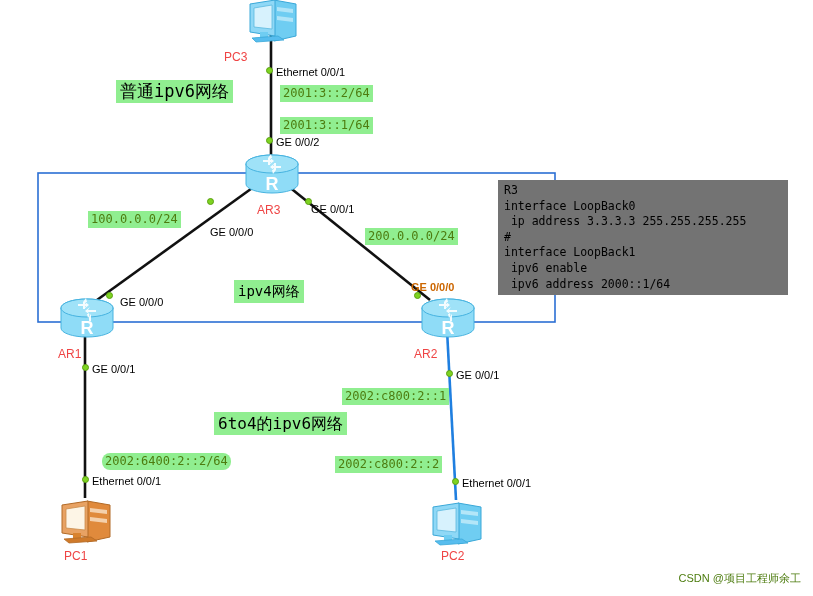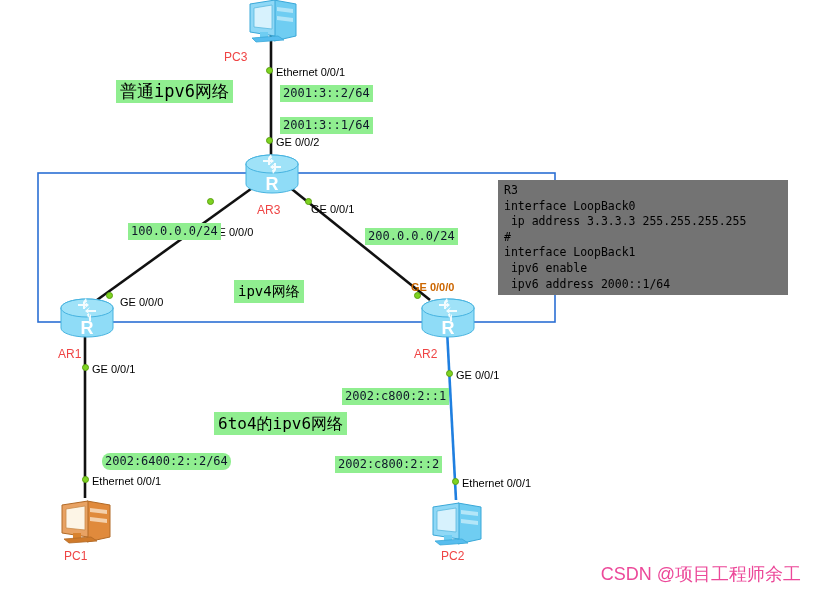--- a/index.html
+++ b/index.html
@@ -1,40 +1,40 @@
 <!DOCTYPE html>
 <html><head>
 <meta charset="utf-8">
 <style>
   html,body{margin:0;padding:0;background:#ffffff;}
   body{width:813px;height:596px;position:relative;overflow:hidden;
        font-family:"Liberation Sans","DejaVu Sans",sans-serif;}
   #stage{position:absolute;left:0;top:0;width:813px;height:596px;}
   svg#wires{position:absolute;left:0;top:0;width:813px;height:596px;}
-  .hl{position:absolute;white-space:nowrap;background:#90ee90;color:#0f172a;
+  .hl{position:absolute;white-space:nowrap;background:#90ee90;color:#4d7c0f;
       font-family:"DejaVu Sans Mono","Liberation Mono",monospace;
       font-size:12px;line-height:15px;padding:1px 3px;}
   .zone{position:absolute;white-space:nowrap;background:#90ee90;color:#000;
         font-family:"DejaVu Sans Mono","Liberation Mono",monospace;
         font-size:17px;line-height:21px;padding:1px 4px;}
   .iflbl{position:absolute;white-space:nowrap;font-size:11px;color:#000;
          font-family:"Liberation Sans",sans-serif;line-height:12px;}
   .iflbl.orange{color:#cc6600;font-weight:bold;}
   .nodename{position:absolute;white-space:nowrap;font-size:12px;color:#ef4444;
             font-family:"Liberation Sans",sans-serif;}
 
   .cfgbox{position:absolute;background:#737373;color:#000;
           font-family:"DejaVu Sans Mono","Liberation Mono",monospace;
           font-size:11.5px;line-height:15.6px;padding:3px 6px;white-space:pre;}
 
   .dot{position:absolute;width:7px;height:7px;border-radius:50%;
        background:#7ed321;border:1px solid #5aa011;box-sizing:border-box;}
 
   .device{position:absolute;}
-  .watermark{position:absolute;right:12px;bottom:10px;color:#ec4899;font-size:18px;
+  .watermark{position:absolute;right:12px;bottom:10px;color:#4d7c0f;font-size:11px;
              font-family:"Liberation Sans",sans-serif;white-space:nowrap;}
 </style>
 </head>
 <body>
 
 <div id="stage">
 
   <svg id="wires" viewBox="0 0 813 596">
 
     <rect x="38" y="173" width="517" height="149" fill="none" stroke="#2b6fd4" stroke-width="1.6"></rect>
@@ -168,21 +168,21 @@
   <div class="iflbl" style="left:311px;top:203px;">GE 0/0/1</div>
   <div class="iflbl" style="left:120px;top:296px;">GE 0/0/0</div>
   <div class="iflbl" style="left:92px;top:363px;">GE 0/0/1</div>
   <div class="iflbl orange" style="left:411px;top:281px;">GE 0/0/0</div>
   <div class="iflbl" style="left:456px;top:369px;">GE 0/0/1</div>
   <div class="iflbl" style="left:92px;top:475px;">Ethernet 0/0/1</div>
   <div class="iflbl" style="left:462px;top:477px;">Ethernet 0/0/1</div>
 
   <div class="hl" style="left:280px;top:85px;">2001:3::2/64</div>
   <div class="hl" style="left:280px;top:117px;">2001:3::1/64</div>
-  <div class="hl" style="left:88px;top:223px;margin-left:40px;">100.0.0.0/24</div>
+  <div class="hl" style="left:88px;top:211px;">100.0.0.0/24</div>
   <div class="hl" style="left:365px;top:228px;">200.0.0.0/24</div>
   <div class="hl" style="left:102px;top:453px;border-radius:8px;">2002:6400:2::2/64</div>
   <div class="hl" style="left:342px;top:388px;">2002:c800:2::1</div>
   <div class="hl" style="left:335px;top:456px;">2002:c800:2::2</div>
 
   <div class="zone" style="left:116px;top:80px;">普通ipv6网络</div>
   <div class="zone" style="left:234px;top:280px;font-size:14px;">ipv4网络</div>
   <div class="zone" style="left:214px;top:412px;font-size:16px;">6to4的ipv6网络</div>
 
   <div class="cfgbox" style="left:498px;top:180px;width:278px;">R3

